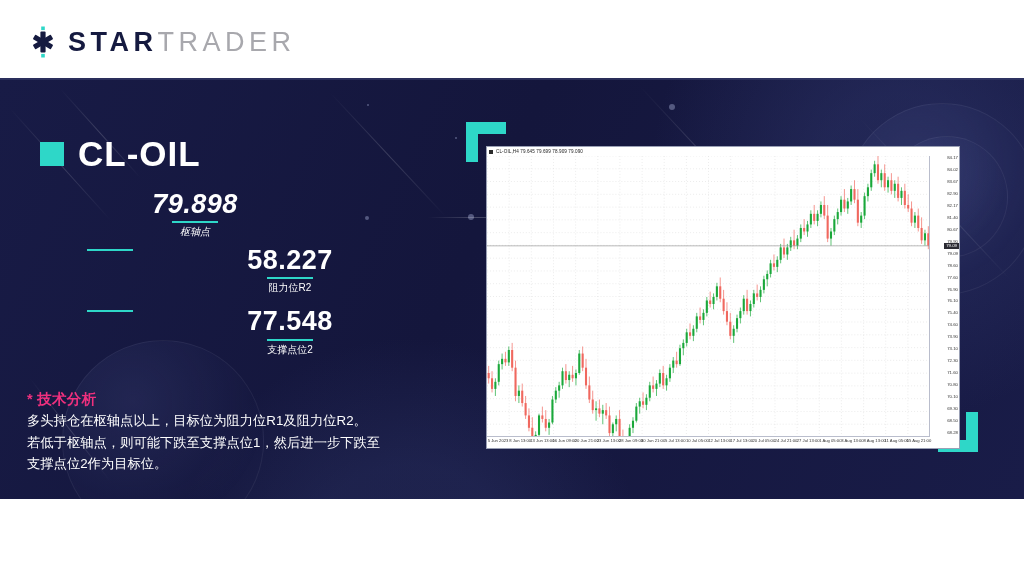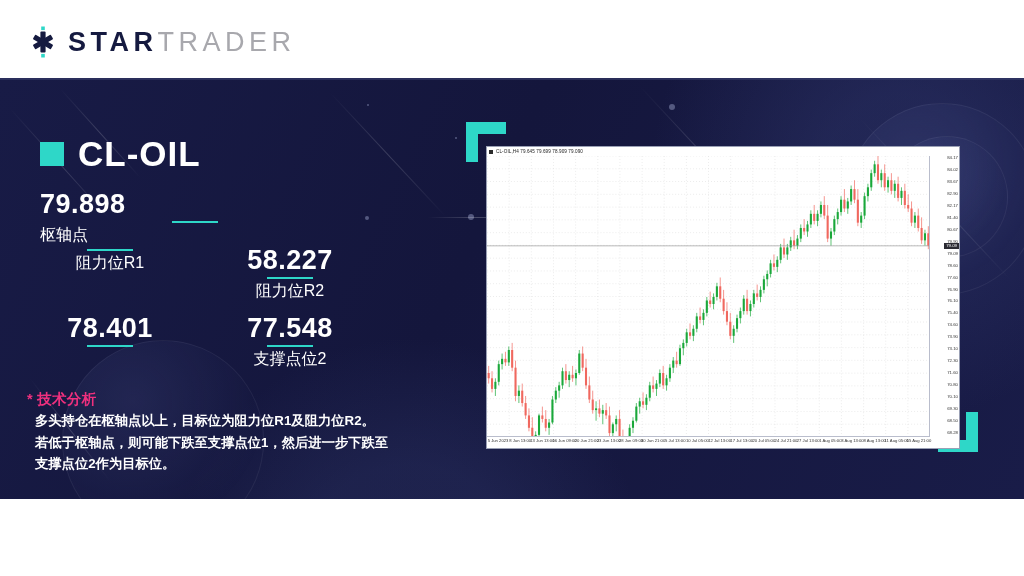--- a/index.html
+++ b/index.html
@@ -35,31 +35,31 @@
   .streak{position:absolute;background:linear-gradient(to right,rgba(255,255,255,0),rgba(255,255,255,.17),rgba(255,255,255,0));height:1px;transform-origin:left center;}
   .dot{position:absolute;border-radius:50%;background:#6a6f96;opacity:.75;}
   .ring{position:absolute;border-radius:50%;border:1px solid rgba(255,255,255,.06);background:radial-gradient(circle at 35% 30%,rgba(90,100,160,.18),rgba(25,28,70,0) 70%);}
   .hline{position:absolute;height:1px;background:linear-gradient(to right,rgba(255,255,255,0),rgba(255,255,255,.22),rgba(255,255,255,0));}
 
   
   .title-row{position:absolute;left:40px;top:136px;display:flex;align-items:center;}
   .title-sq{width:24px;height:24px;background:#2ed7c8;margin-right:14px;}
   .title-txt{color:#ffffff;font-size:35px;font-weight:bold;letter-spacing:1px;line-height:1;}
 
-  .pivot{position:absolute;left:40px;top:190px;width:310px;}
+  .pivot{position:absolute;left:40px;top:190px;width:310px;text-align:center;font-style:italic;}
   .val{color:#ffffff;font-size:27px;font-weight:bold;letter-spacing:.5px;line-height:1.05;}
   .ul{width:46px;height:2px;background:#2ed7c8;margin:3px auto 3px;}
-  .lab{color:#ffffff;font-size:16px;line-height:1.1;}
+  .lab{color:#ffffff;font-size:10px;line-height:1.1;}
 
   .grid2{position:absolute;left:20px;top:246px;width:360px;display:flex;flex-wrap:wrap;}
   .cell{width:50%;text-align:center;margin-bottom:14px;}
 
   
   .an-head{position:absolute;left:27px;top:390px;color:#f0307e;font-size:14.5px;font-weight:bold;letter-spacing:.3px;}
-  .an-body{position:absolute;left:27px;top:410px;width:375px;color:#ffffff;font-size:13.3px;font-weight:bold;line-height:1.62;margin-left:8px;}
+  .an-body{position:absolute;left:27px;top:410px;width:375px;color:#ffffff;font-size:13.3px;font-weight:normal;line-height:1.62;}
 
   
   .footer{position:absolute;left:0;top:499px;width:1024px;height:77px;background:#ffffff;}
   .footer-txt{position:absolute;left:27px;top:24px;color:#2c2c2c;font-size:14px;}
 
   
   .brk{position:absolute;}
   .brk i{position:absolute;background:#2ed7c8;display:block;}
 
   
@@ -136,29 +136,27 @@
 
     <div class="pivot" style="top:112px;">
       <div class="val">79.898</div>
       <div class="ul"></div>
       <div class="lab">枢轴点</div>
     </div>
 
     <div class="grid2" style="top:168px;">
       <div class="cell">
         <div class="ul"></div>
-        <div class="lab">阻力位R1</div>
       </div>
       <div class="cell">
         <div class="val">58.227</div>
         <div class="ul"></div>
         <div class="lab">阻力位R2</div>
       </div>
       <div class="cell">
-        <div class="val">78.401</div>
         <div class="ul"></div>
       </div>
       <div class="cell">
         <div class="val">77.548</div>
         <div class="ul"></div>
         <div class="lab">支撑点位2</div>
       </div>
     </div>
 
     <div class="chart" style="left:486px;top:68px;">

